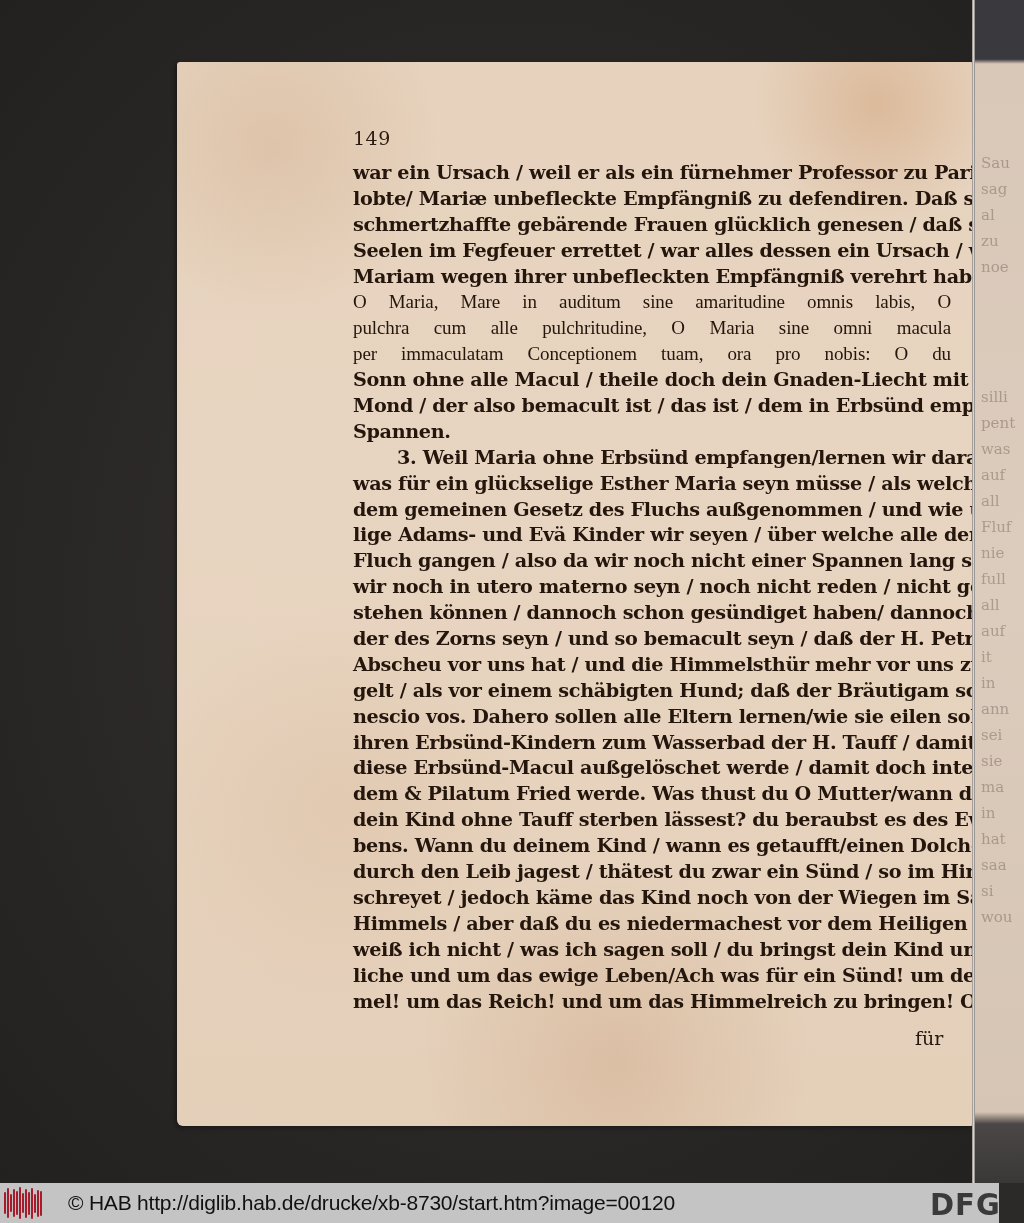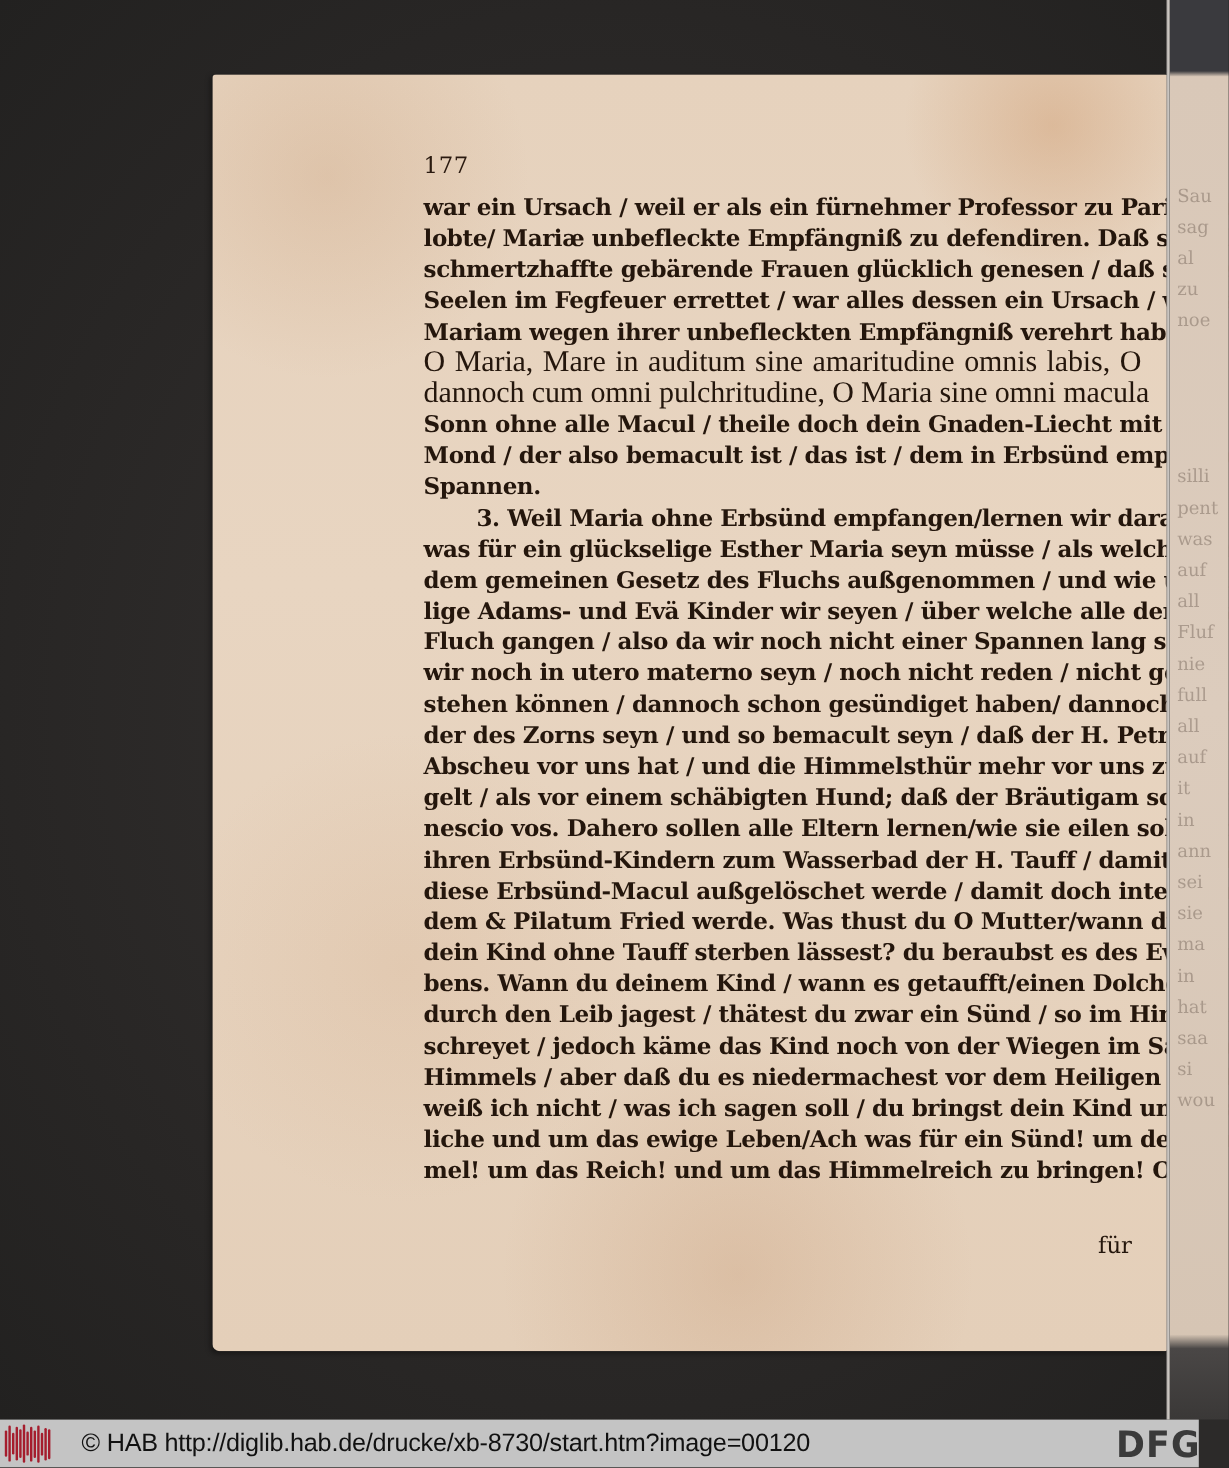--- a/index.html
+++ b/index.html
@@ -53,21 +53,21 @@
       color: #24160c;
       font-size: 19.2px; line-height: 25.9px;
     }
     .line {
       display: block; white-space: nowrap; height: 25.9px;
       text-align: justify; text-align-last: justify;
       letter-spacing: -0.35px;
       font-family: "DejaVu Serif", serif;
       font-weight: bold;
     }
-    .line.latin { font-weight: normal; font-family: "Liberation Serif", serif; letter-spacing: -0.1px; font-size: 25px; }
+    .line.latin { font-weight: normal; font-family: "Liberation Serif", serif; letter-spacing: -0.1px; font-size: 19px; }
     .line.last { text-align-last: left; }
     .line.indent { padding-left: 44px; }
     .catchword {
       position: absolute; left: 915px; top: 1027px; font-size: 19px; font-weight: normal;
       color: #24160c; font-family: "DejaVu Serif", serif;
     }
     .footer {
       position: absolute; left: 0; top: 1183px; width: 999px; height: 40px;
       background: #c4c4c4;
     }
@@ -86,31 +86,32 @@
       transform: scaleY(1.05);
     }
   </style>
 </head>
 <body>
 
 <div class="scan-area">
   <div class="page"></div>
 
   <div class="running-head">
-    <span class="page-number">177</span>
+    <span class="page-number">149</span>
   </div>
 
   <div class="body-text">
     <span class="line">war ein Ursach / weil er als ein fürnehmer Professor zu Pariß ver-</span>
     <span class="line">lobte/ Mariæ unbefleckte Empfängniß zu defendiren. Daß so viel</span>
     <span class="line">schmertzhaffte gebärende Frauen glücklich genesen / daß so viel arme</span>
     <span class="line">Seelen im Fegfeuer errettet / war alles dessen ein Ursach / weil sie</span>
     <span class="line">Mariam wegen ihrer unbefleckten Empfängniß verehrt haben.</span>
     <span class="line latin">O Maria, Mare in auditum sine amaritudine omnis labis, O</span>
-    <span class="line latin">dannoch cum omni pulchritudine, O Maria sine omni macula</span>
+    <span class="line latin">pulchra cum alle pulchritudine, O Maria sine omni macula</span>
+    <span class="line latin">per immaculatam Conceptionem tuam, ora pro nobis: O du</span>
     <span class="line">Sonn ohne alle Macul / theile doch dein Gnaden-Liecht mit dem</span>
     <span class="line">Mond / der also bemacult ist / das ist / dem in Erbsünd empfangenen</span>
     <span class="line last">Spannen.</span>
     <span class="line indent">3. Weil Maria ohne Erbsünd empfangen/lernen wir darauß/</span>
     <span class="line">was für ein glückselige Esther Maria seyn müsse / als welche von</span>
     <span class="line">dem gemeinen Gesetz des Fluchs außgenommen / und wie unglückse-</span>
     <span class="line">lige Adams- und Evä Kinder wir seyen / über welche alle der scharffe</span>
     <span class="line">Fluch gangen / also da wir noch nicht einer Spannen lang seyn / da</span>
     <span class="line">wir noch in utero materno seyn / noch nicht reden / nicht gehen und</span>
     <span class="line">stehen können / dannoch schon gesündiget haben/ dannoch schon Kin-</span>

